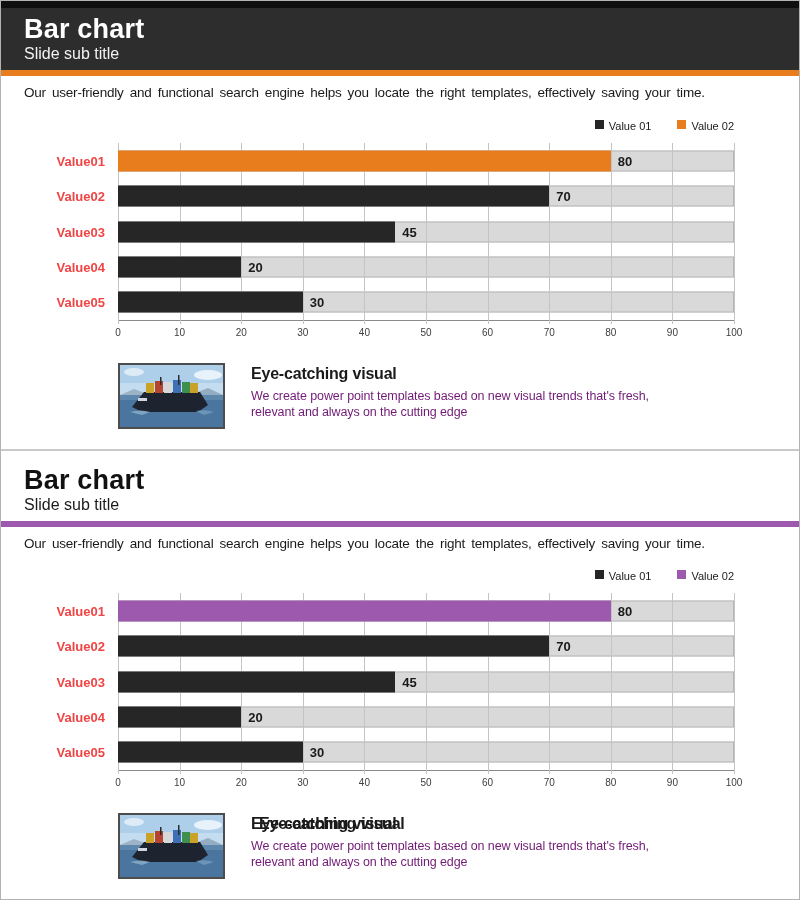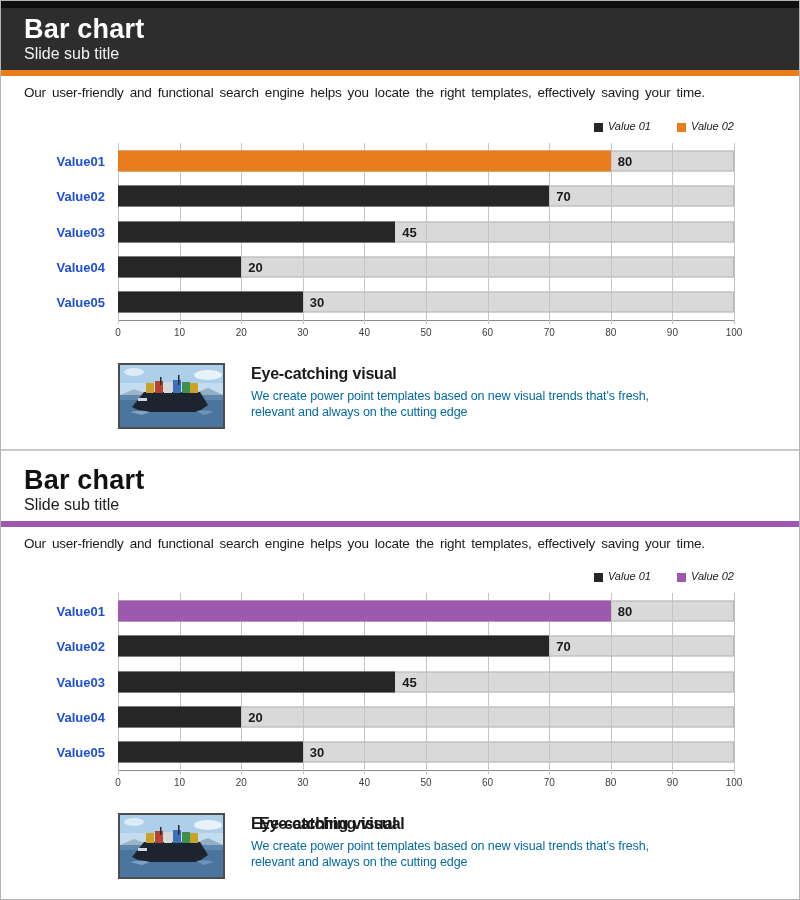--- a/index.html
+++ b/index.html
@@ -19,39 +19,39 @@
   .slide.dark .slide-title { color:#ffffff; }
   .slide.light .slide-title { color:#111111; }
   .slide-subtitle { font-size:16px; }
   .slide.dark .slide-subtitle { color:#f2f2f2; }
   .slide.light .slide-subtitle { color:#1a1a1a; }
   .accent-bar { height:6px; width:100%; }
 
   .body-text { margin:9px 0 0 23px; font-size:13.5px; color:#1a1a1a; letter-spacing:-0.2px; word-spacing:2.5px; }
 
   .legend { position:absolute; top:119px; left:117px; width:616px; display:flex; justify-content:flex-end; gap:26px; }
-  .legend-item { display:flex; align-items:flex-end; font-size:11px; color:#1a1a1a;font-style:italic; }
+  .legend-item { display:flex; align-items:flex-start; font-size:11px; color:#1a1a1a; }
   .swatch { width:9px; height:9px; display:inline-block; margin-right:5px; }
 
   .plot { position:absolute; top:142px; left:117px; width:616px; height:178px; border-bottom:1px solid #8a8a8a; display:flex; flex-direction:column; }
   .gridline { position:absolute; top:0; width:1px; height:calc(100% + 4px); background:#c4c4c4; z-index:2; }
   .chart-row { position:relative; flex:1; }
-  .cat-label { position:absolute; right:calc(100% + 13px); top:50%; transform:translateY(-50%); font-size:13px; font-weight:700; color:#1d4ed8; white-space:nowrap; z-index:4;margin-left:20px; }
+  .cat-label { position:absolute; right:calc(100% + 13px); top:50%; transform:translateY(-50%); font-size:13px; font-weight:700; color:#ef4444; white-space:nowrap; z-index:4;margin-left:20px; }
   .track { position:absolute; left:0; right:0; top:50%; transform:translateY(-50%); height:21px; background:#d9d9d9; border:1px solid #b5b5b5; z-index:1; }
   .bar { position:absolute; left:0; top:50%; transform:translateY(-50%); height:21px; z-index:3; }
   .val-label { position:absolute; top:50%; transform:translateY(-50%); font-size:13px; font-weight:700; color:#1a1a1a; z-index:4; }
 
   .xaxis { position:absolute; top:326px; left:117px; width:616px; height:12px; }
   .tick-label { position:absolute; transform:translateX(-50%); font-size:10px; color:#3d3d3d; }
 
   .feature-image { position:absolute; top:362px; left:117px; width:107px; height:66px; border:2px solid #4d4d4d; background:#9cc0dd; }
   .feature-image svg { display:block; }
   .feature-heading { position:absolute; left:250px; top:364px; font-size:16px; font-weight:700; color:#1a1a1a; letter-spacing:-0.2px; }
   .feature-heading.ghost { left:258px; }
-  .feature-desc { position:absolute; left:250px; top:388px; font-size:12.5px; line-height:15.5px; color:#0369a1; letter-spacing:-0.1px; }
+  .feature-desc { position:absolute; left:250px; top:388px; font-size:12.5px; line-height:15.5px; color:#701a75; letter-spacing:-0.1px; }
 </style>
 </head>
 <body>
 
 <div class="page">
 
   <div class="slide dark">
     <div class="top-strip"></div>
     <div class="slide-head">
       <div class="slide-title">Bar chart</div>

